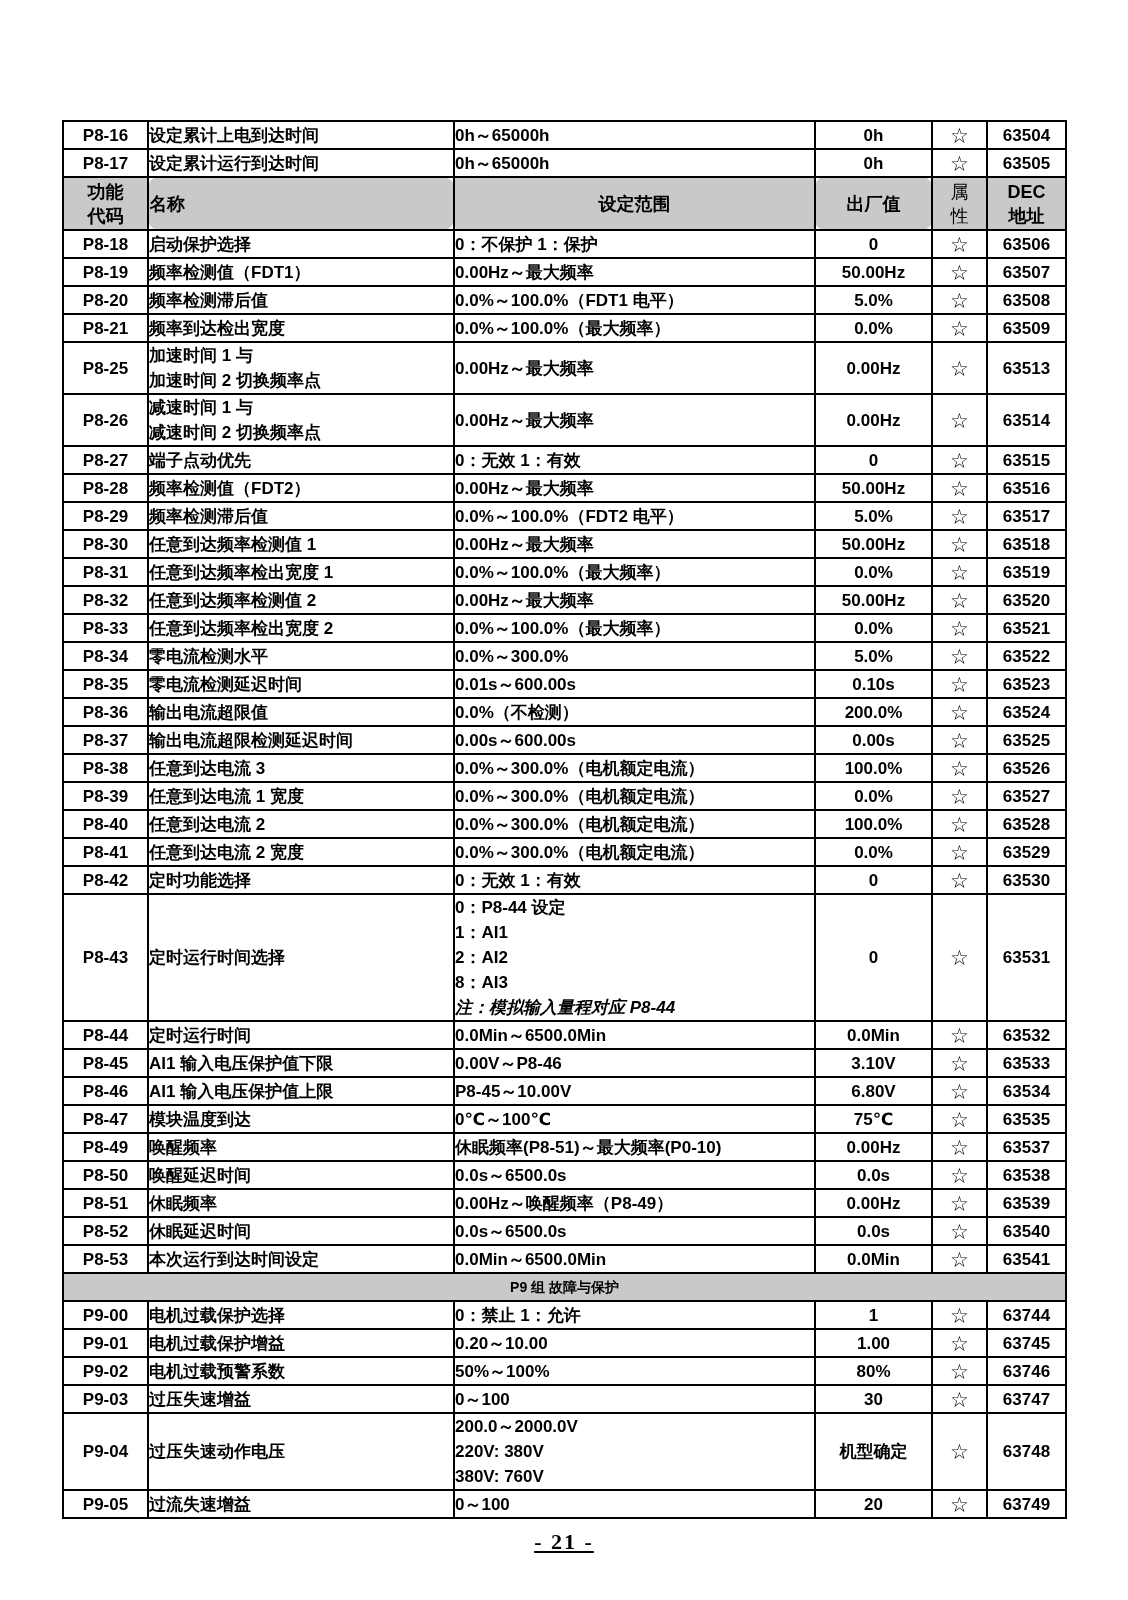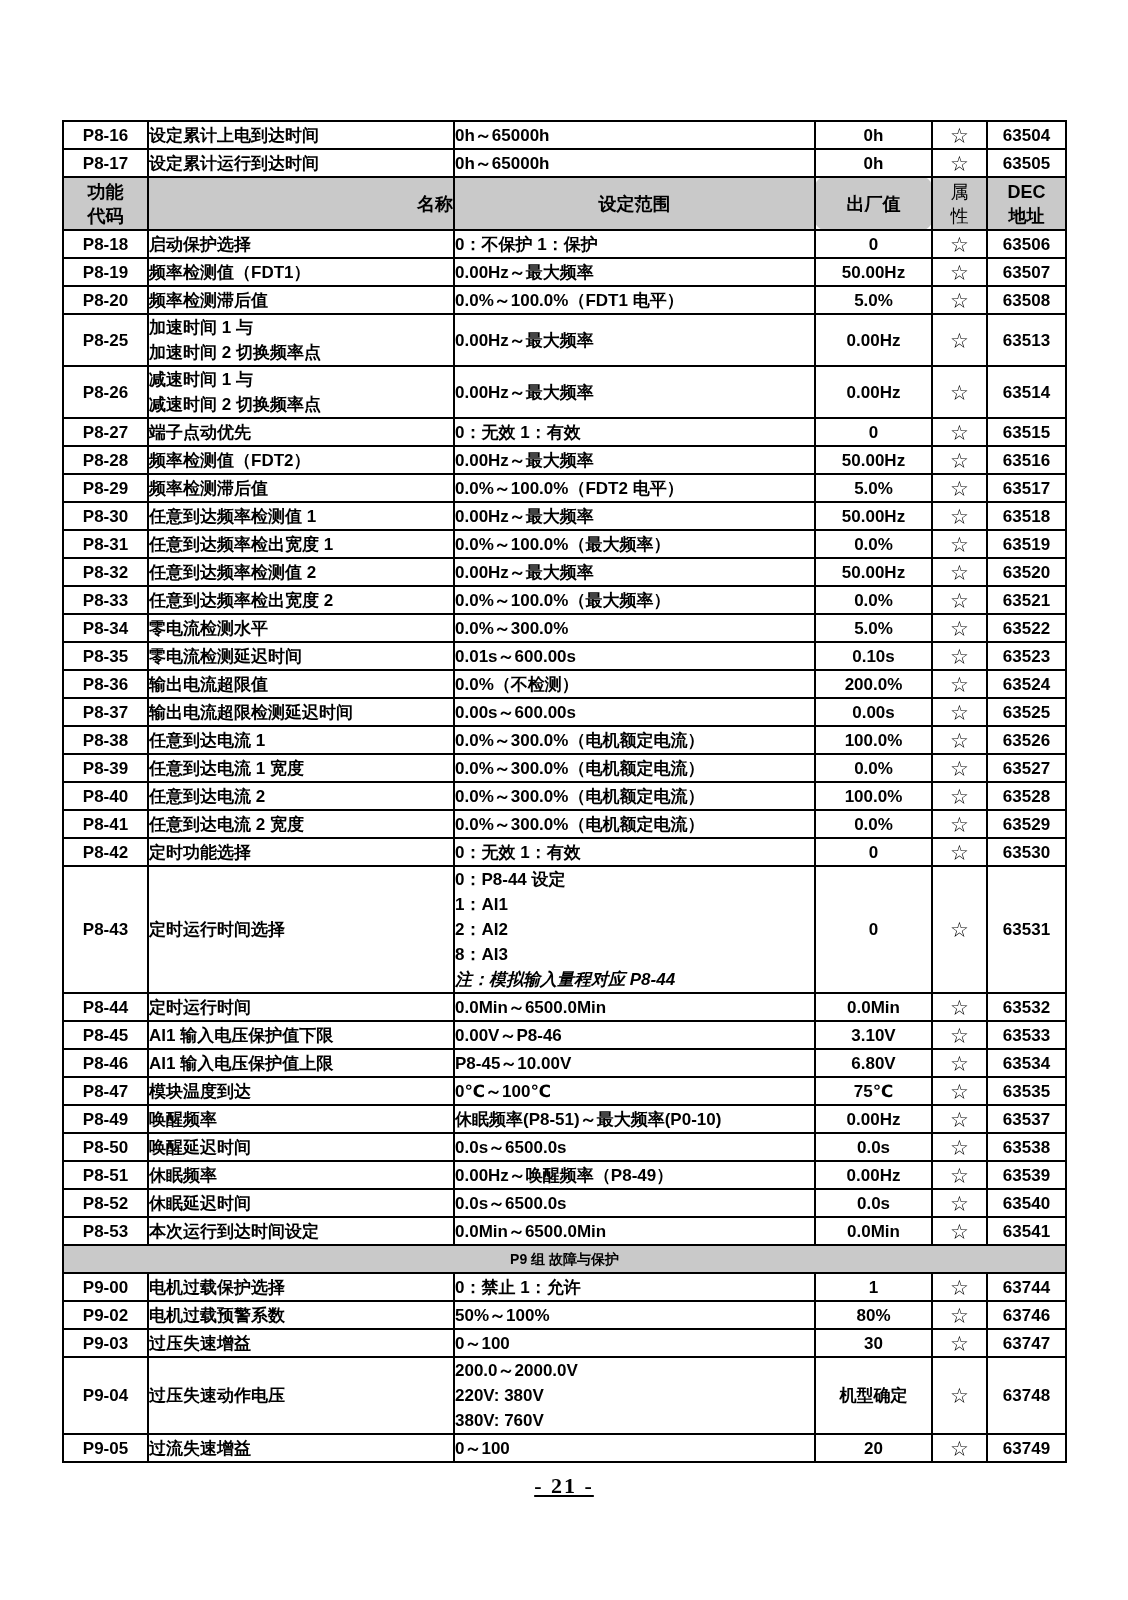--- a/index.html
+++ b/index.html
@@ -99,21 +99,21 @@
           <td class="c-range">0h～65000h</td>
           <td class="c-def">0h</td>
           <td class="c-attr">☆</td>
           <td class="c-dec">63505</td>
         </tr>
         <tr class="row-colheader">
           <td class="c-code" style="text-align: center; padding-left: 0px;">
             <div class="line">功能</div>
             <div class="line">代码</div>
           </td>
-          <td class="c-name" style="text-align: right; padding-left: 0px;">
+          <td class="c-name" style="text-align: left; padding-left: 0px; border-radius: 11px;">
             <div class="line">名称</div>
           </td>
           <td class="c-range" style="text-align: center; padding-left: 0px;">
             <div class="line">设定范围</div>
           </td>
           <td class="c-def" style="text-align: center; padding-left: 0px; border-radius: 10px;">
             <div class="line">出厂值</div>
           </td>
           <td class="c-attr" style="text-align: center; padding-left: 0px;">
             <div class="line">属</div>
@@ -142,20 +142,28 @@
         </tr>
         <tr>
           <td class="c-code">P8-20</td>
           <td class="c-name">频率检测滞后值</td>
           <td class="c-range">0.0%～100.0%（FDT1 电平）</td>
           <td class="c-def">5.0%</td>
           <td class="c-attr">☆</td>
           <td class="c-dec">63508</td>
         </tr>
         <tr>
+          <td class="c-code">P8-21</td>
+          <td class="c-name">频率到达检出宽度</td>
+          <td class="c-range">0.0%～100.0%（最大频率）</td>
+          <td class="c-def">0.0%</td>
+          <td class="c-attr">☆</td>
+          <td class="c-dec">63509</td>
+        </tr>
+        <tr>
           <td class="c-code">P8-25</td>
           <td class="c-name">
             <div class="line">加速时间 1 与</div>
             <div class="line">加速时间 2 切换频率点</div>
           </td>
           <td class="c-range">0.00Hz～最大频率</td>
           <td class="c-def">0.00Hz</td>
           <td class="c-attr">☆</td>
           <td class="c-dec">63513</td>
         </tr>
@@ -253,21 +261,21 @@
         <tr>
           <td class="c-code">P8-37</td>
           <td class="c-name">输出电流超限检测延迟时间</td>
           <td class="c-range">0.00s～600.00s</td>
           <td class="c-def">0.00s</td>
           <td class="c-attr">☆</td>
           <td class="c-dec">63525</td>
         </tr>
         <tr>
           <td class="c-code">P8-38</td>
-          <td class="c-name">任意到达电流 1</td>
+          <td class="c-name">任意到达电流 3</td>
           <td class="c-range">0.0%～300.0%（电机额定电流）</td>
           <td class="c-def">100.0%</td>
           <td class="c-attr">☆</td>
           <td class="c-dec">63526</td>
         </tr>
         <tr>
           <td class="c-code">P8-39</td>
           <td class="c-name">任意到达电流 1 宽度</td>
           <td class="c-range">0.0%～300.0%（电机额定电流）</td>
           <td class="c-def">0.0%</td>
@@ -389,20 +397,28 @@
         </tr>
         <tr>
           <td class="c-code">P9-00</td>
           <td class="c-name">电机过载保护选择</td>
           <td class="c-range">0：禁止 1：允许</td>
           <td class="c-def">1</td>
           <td class="c-attr">☆</td>
           <td class="c-dec">63744</td>
         </tr>
         <tr>
+          <td class="c-code">P9-01</td>
+          <td class="c-name">电机过载保护增益</td>
+          <td class="c-range">0.20～10.00</td>
+          <td class="c-def">1.00</td>
+          <td class="c-attr">☆</td>
+          <td class="c-dec">63745</td>
+        </tr>
+        <tr>
           <td class="c-code">P9-02</td>
           <td class="c-name">电机过载预警系数</td>
           <td class="c-range">50%～100%</td>
           <td class="c-def">80%</td>
           <td class="c-attr">☆</td>
           <td class="c-dec">63746</td>
         </tr>
         <tr>
           <td class="c-code">P9-03</td>
           <td class="c-name">过压失速增益</td>

